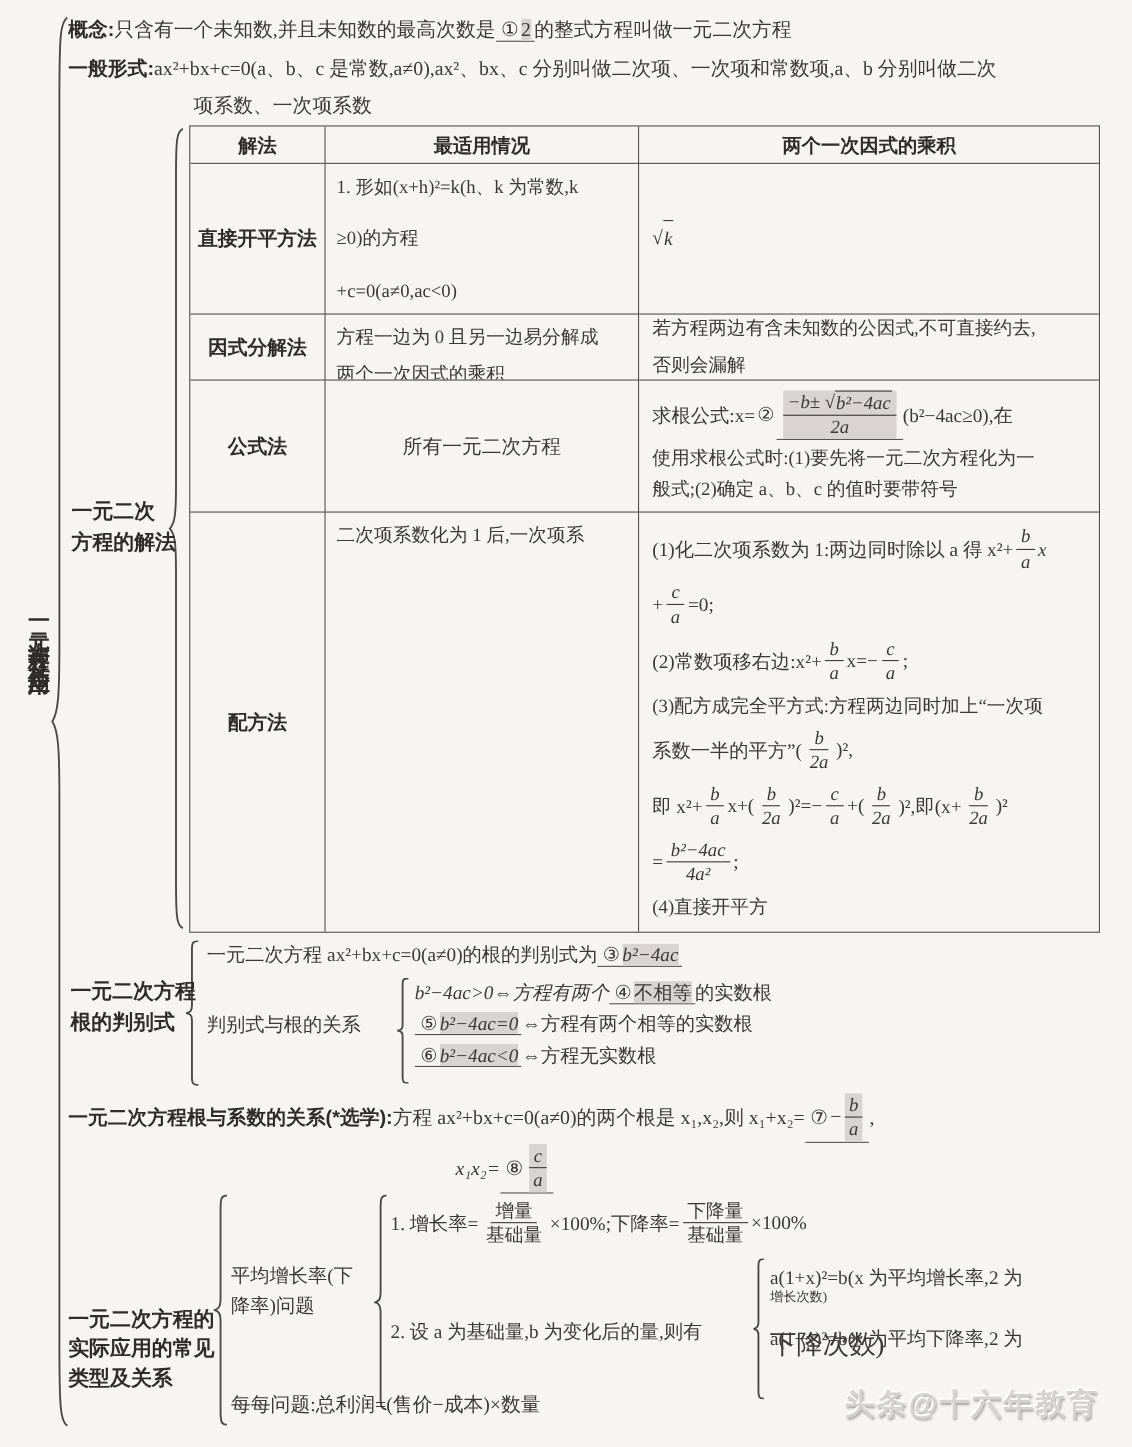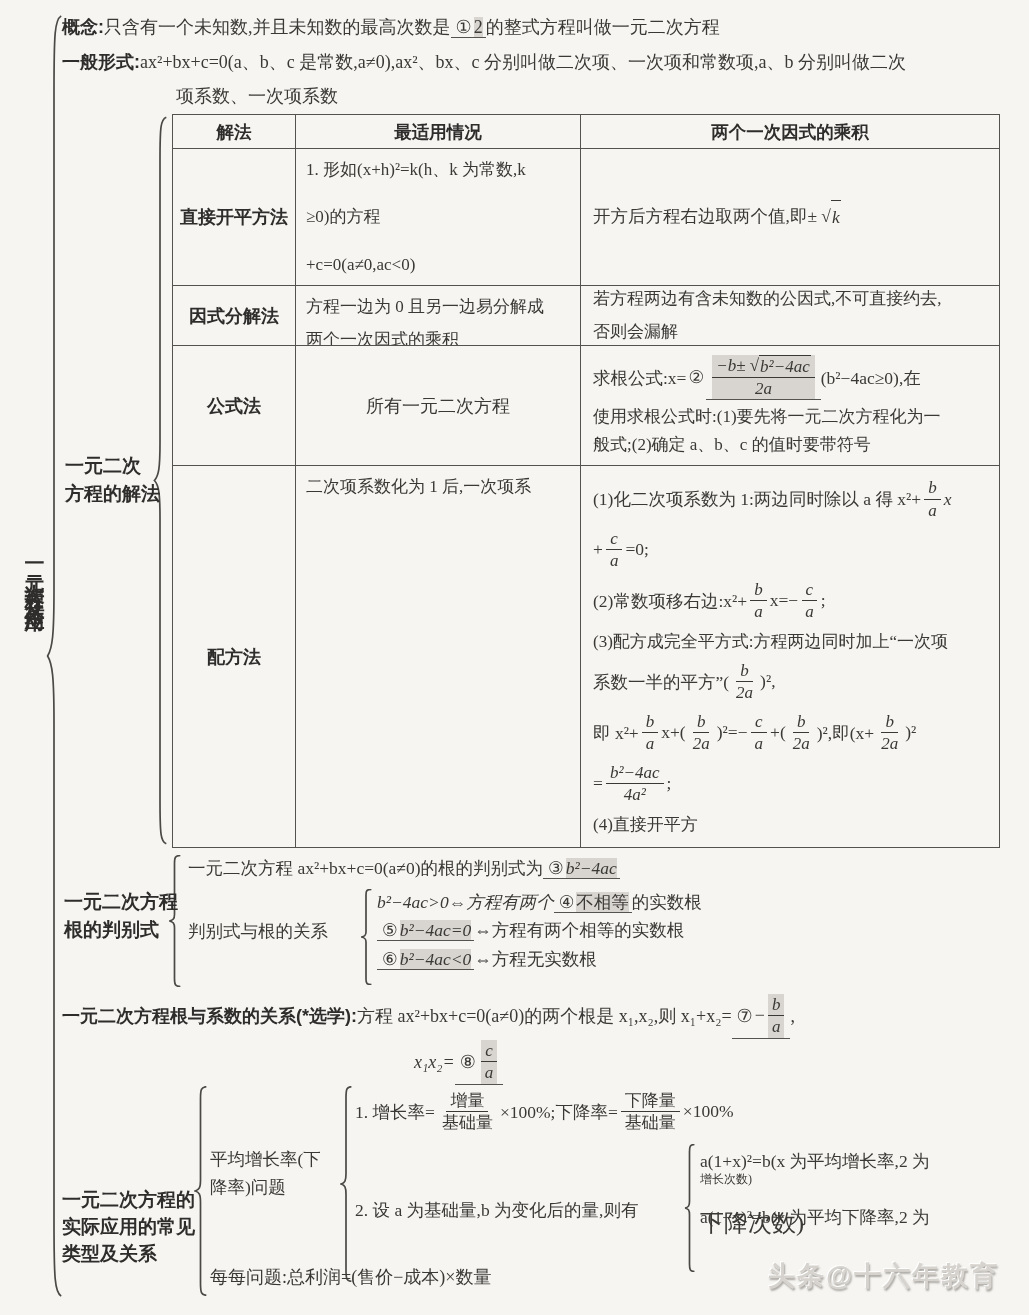--- a/index.html
+++ b/index.html
@@ -105,21 +105,21 @@
   <div class="cell hc b cl">两个一次因式的乘积</div>
 
   <div class="cell mc b">直接开平方法</div>
   <div class="cell cc">
     <span class="t">1. 形如(x+h)²=k(h、k 为常数,k</span>
     <span class="t">≥0)的方程</span>
     <span class="t">+c=0(a≠0,ac&lt;0)</span>
   </div>
   <div class="cell nc cl">
     <span class="mline">
-      <span class="t">开方后方程右边取两个值,即± </span><span class="sqrt"><span class="sign">√</span><span class="rad it t">k</span></span>
+      <span class="sqrt"><span class="sign">√</span><span class="rad it t">k</span></span>
     </span>
   </div>
 
   <div class="cell mc b">因式分解法</div>
   <div class="cell cc">
     <span class="t">方程一边为 0 且另一边易分解成</span>
     <span class="t">两个一次因式的乘积</span>
   </div>
   <div class="cell nc cl">
     <span class="t">若方程两边有含未知数的公因式,不可直接约去,</span>

